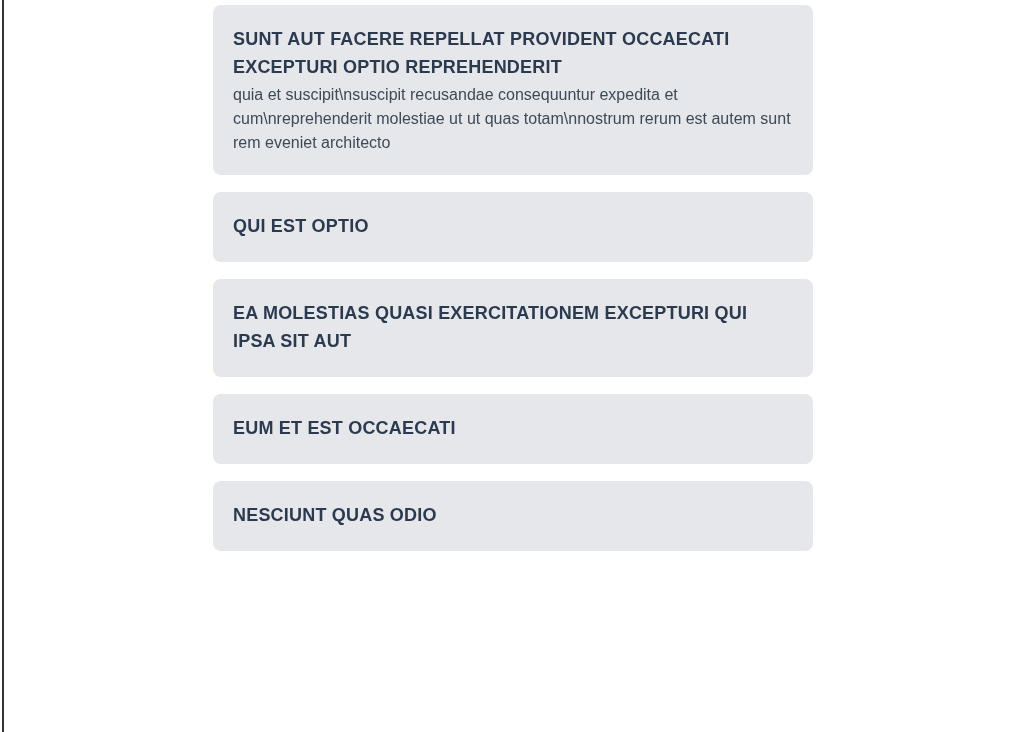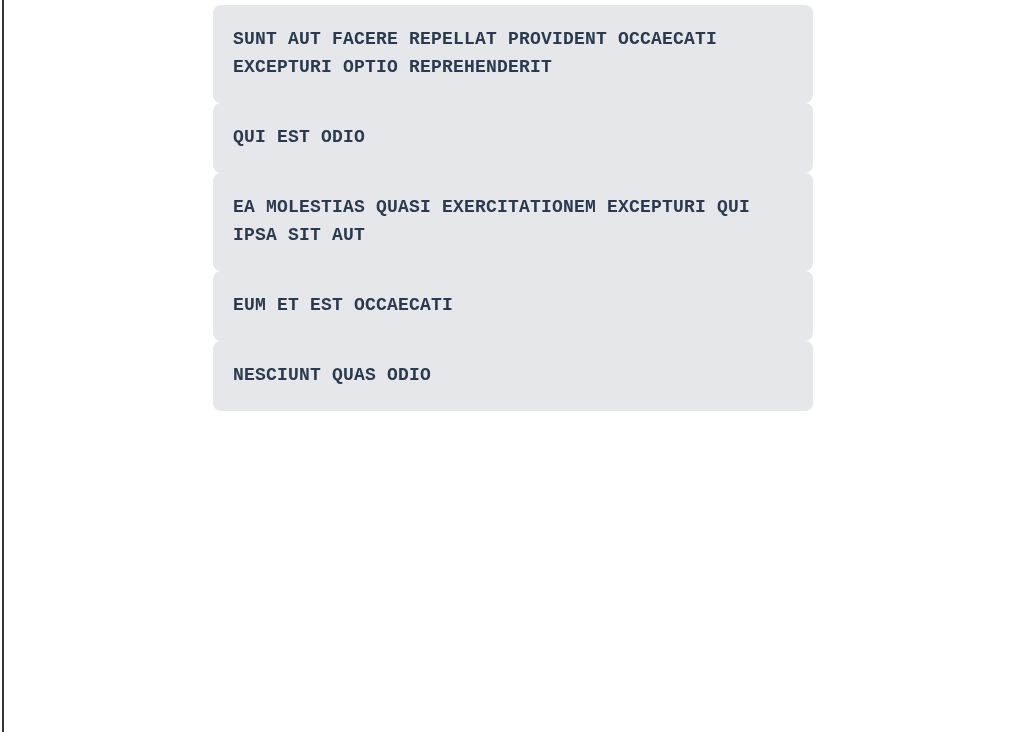--- a/index.html
+++ b/index.html
@@ -31,22 +31,22 @@
   .posts {
     position: absolute;
     left: 213px;
     top: 5px;
     width: 600px;
   }
   .card {
     background: var(--card_bg);
     border-radius: 8px;
     padding: 20px;
+    margin-bottom: 17px;
     box-sizing: border-box;
-    font-family: Liberation Mono, monospace;
   }
   .card-title {
     margin: 0 0 2px 0;
     font-size: 18px;
     line-height: 28px;
     font-weight: bold;
     letter-spacing: 0.2px;
     color: var(--title_color);
   }
   .card-body {
@@ -57,24 +57,25 @@
   }
 </style>
 </head>
 <body style="--page_bg: #ffffff; --left_rule: #333333; --card_bg: #e5e7eb; --title_color: #2c3a4f; --body_color: #3e4956;">
 
 <div>
   <div class="left-rule"></div>
   <main class="posts">
   <article class="card">
     <h2 class="card-title">SUNT AUT FACERE REPELLAT PROVIDENT OCCAECATI EXCEPTURI OPTIO REPREHENDERIT</h2>
+    <p class="card-body">quia et suscipit\nsuscipit recusandae consequuntur expedita et cum\nreprehenderit molestiae ut ut quas totam\nnostrum rerum est autem sunt rem eveniet architecto</p>
   </article>
 
   <article class="card">
-    <h2 class="card-title">QUI EST ODIO</h2>
+    <h2 class="card-title">QUI EST OPTIO</h2>
   </article>
 
   <article class="card">
     <h2 class="card-title">EA MOLESTIAS QUASI EXERCITATIONEM EXCEPTURI QUI IPSA SIT AUT</h2>
   </article>
 
   <article class="card">
     <h2 class="card-title">EUM ET EST OCCAECATI</h2>
   </article>
 

